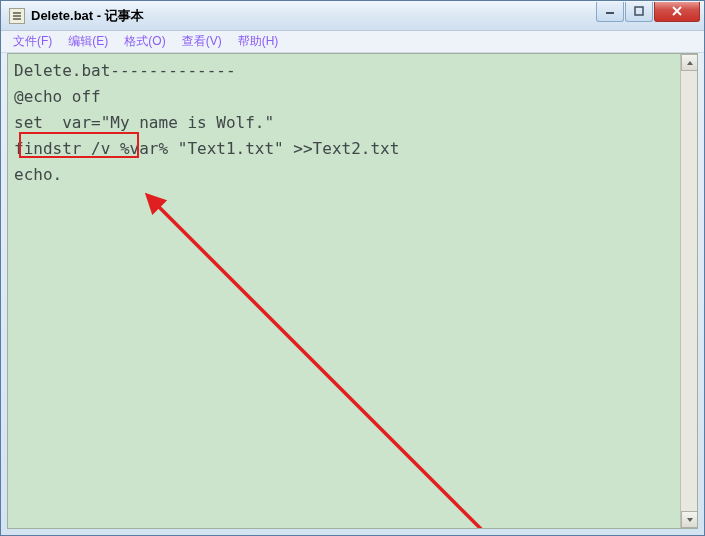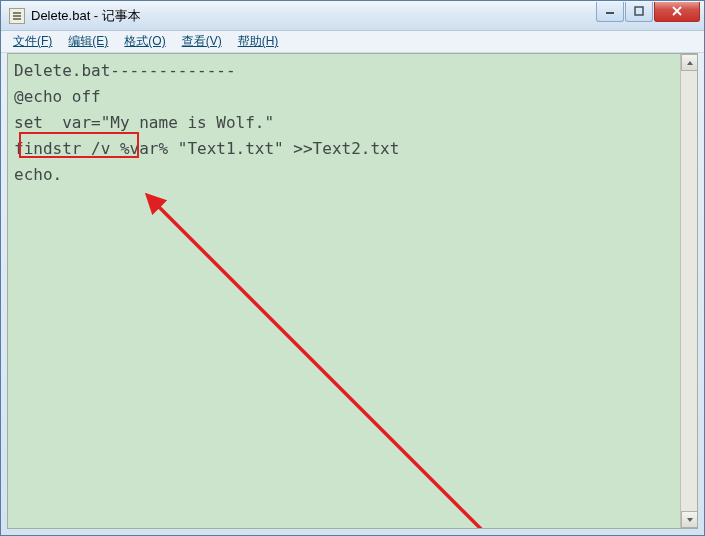--- a/index.html
+++ b/index.html
@@ -30,21 +30,21 @@
       border: 1px solid #a0a090;
       position: relative;
     }
     .title-icon::before {
       content: ""; position: absolute;
       left: 3px; top: 3px; right: 3px; height: 2px;
       background: #808070;
       box-shadow: 0 3px 0 #808070, 0 6px 0 #808070;
     }
     .title-text {
-      flex: 1; color: #000; font-size: 13px;
+      flex: 1; color: #000; font-size: 13px; font-weight: bold;
     }
     .win-controls { display: flex; height: 20px; margin-right: 4px; margin-top: -8px; }
     .win-btn {
       width: 28px; height: 20px;
       margin-left: 1px;
       display: flex; align-items: center; justify-content: center;
       border: 1px solid #8aa8c8;
       border-top: none;
       background: linear-gradient(to bottom, #e8f0fa, #c8dcf0);
       border-radius: 0 0 3px 3px;
@@ -58,21 +58,21 @@
       color: #fff;
     }
     .menubar {
       height: 22px;
       background: #edf3f9;
       display: flex; align-items: center;
       padding: 0 4px;
       border-bottom: 1px solid #d0d8e0;
     }
     .menu-item {
-      padding: 2px 8px; cursor: pointer; color: #0c4a6e; text-decoration: underline;
+      padding: 2px 8px; cursor: pointer; color: #8b5cf6;
     }
     .client-area {
       flex: 1; margin: 0 6px 6px 6px;
       background: #cce3cc;
       border: 1px solid #a0b0a0;
       position: relative;
       overflow: hidden;
     }
     .editor {
       position: absolute; left: 0; top: 0; right: 17px; bottom: 0;

